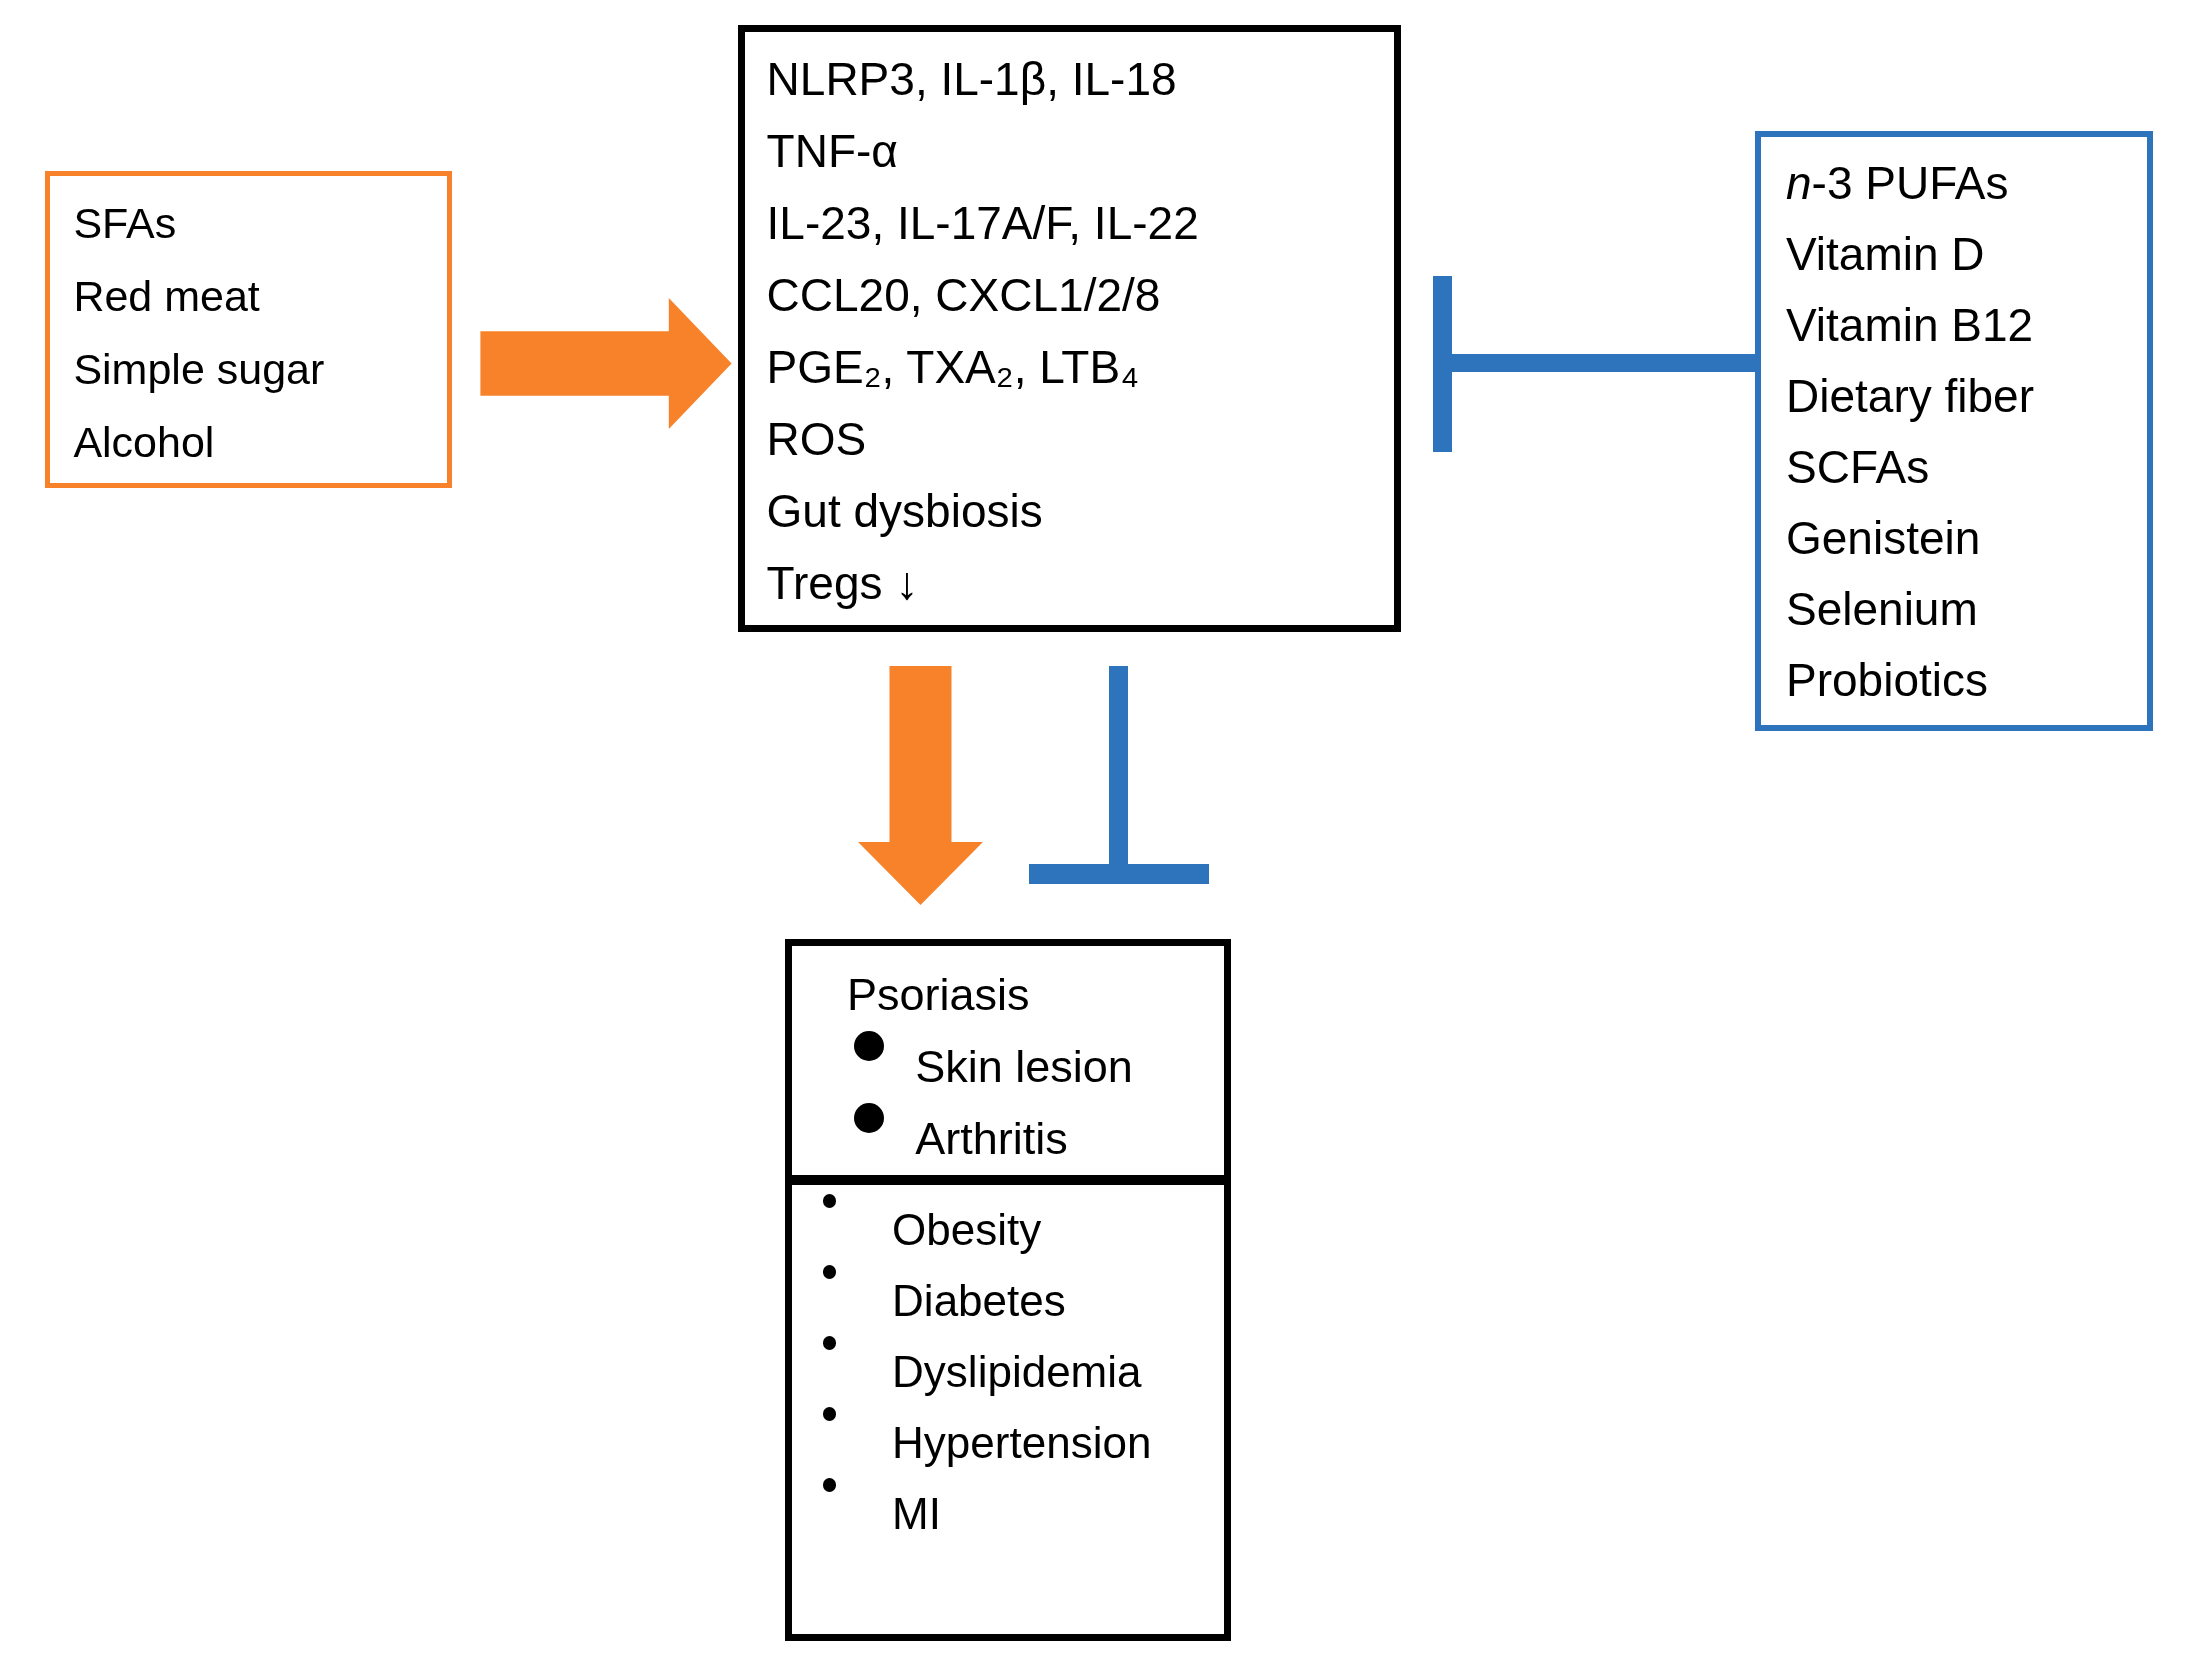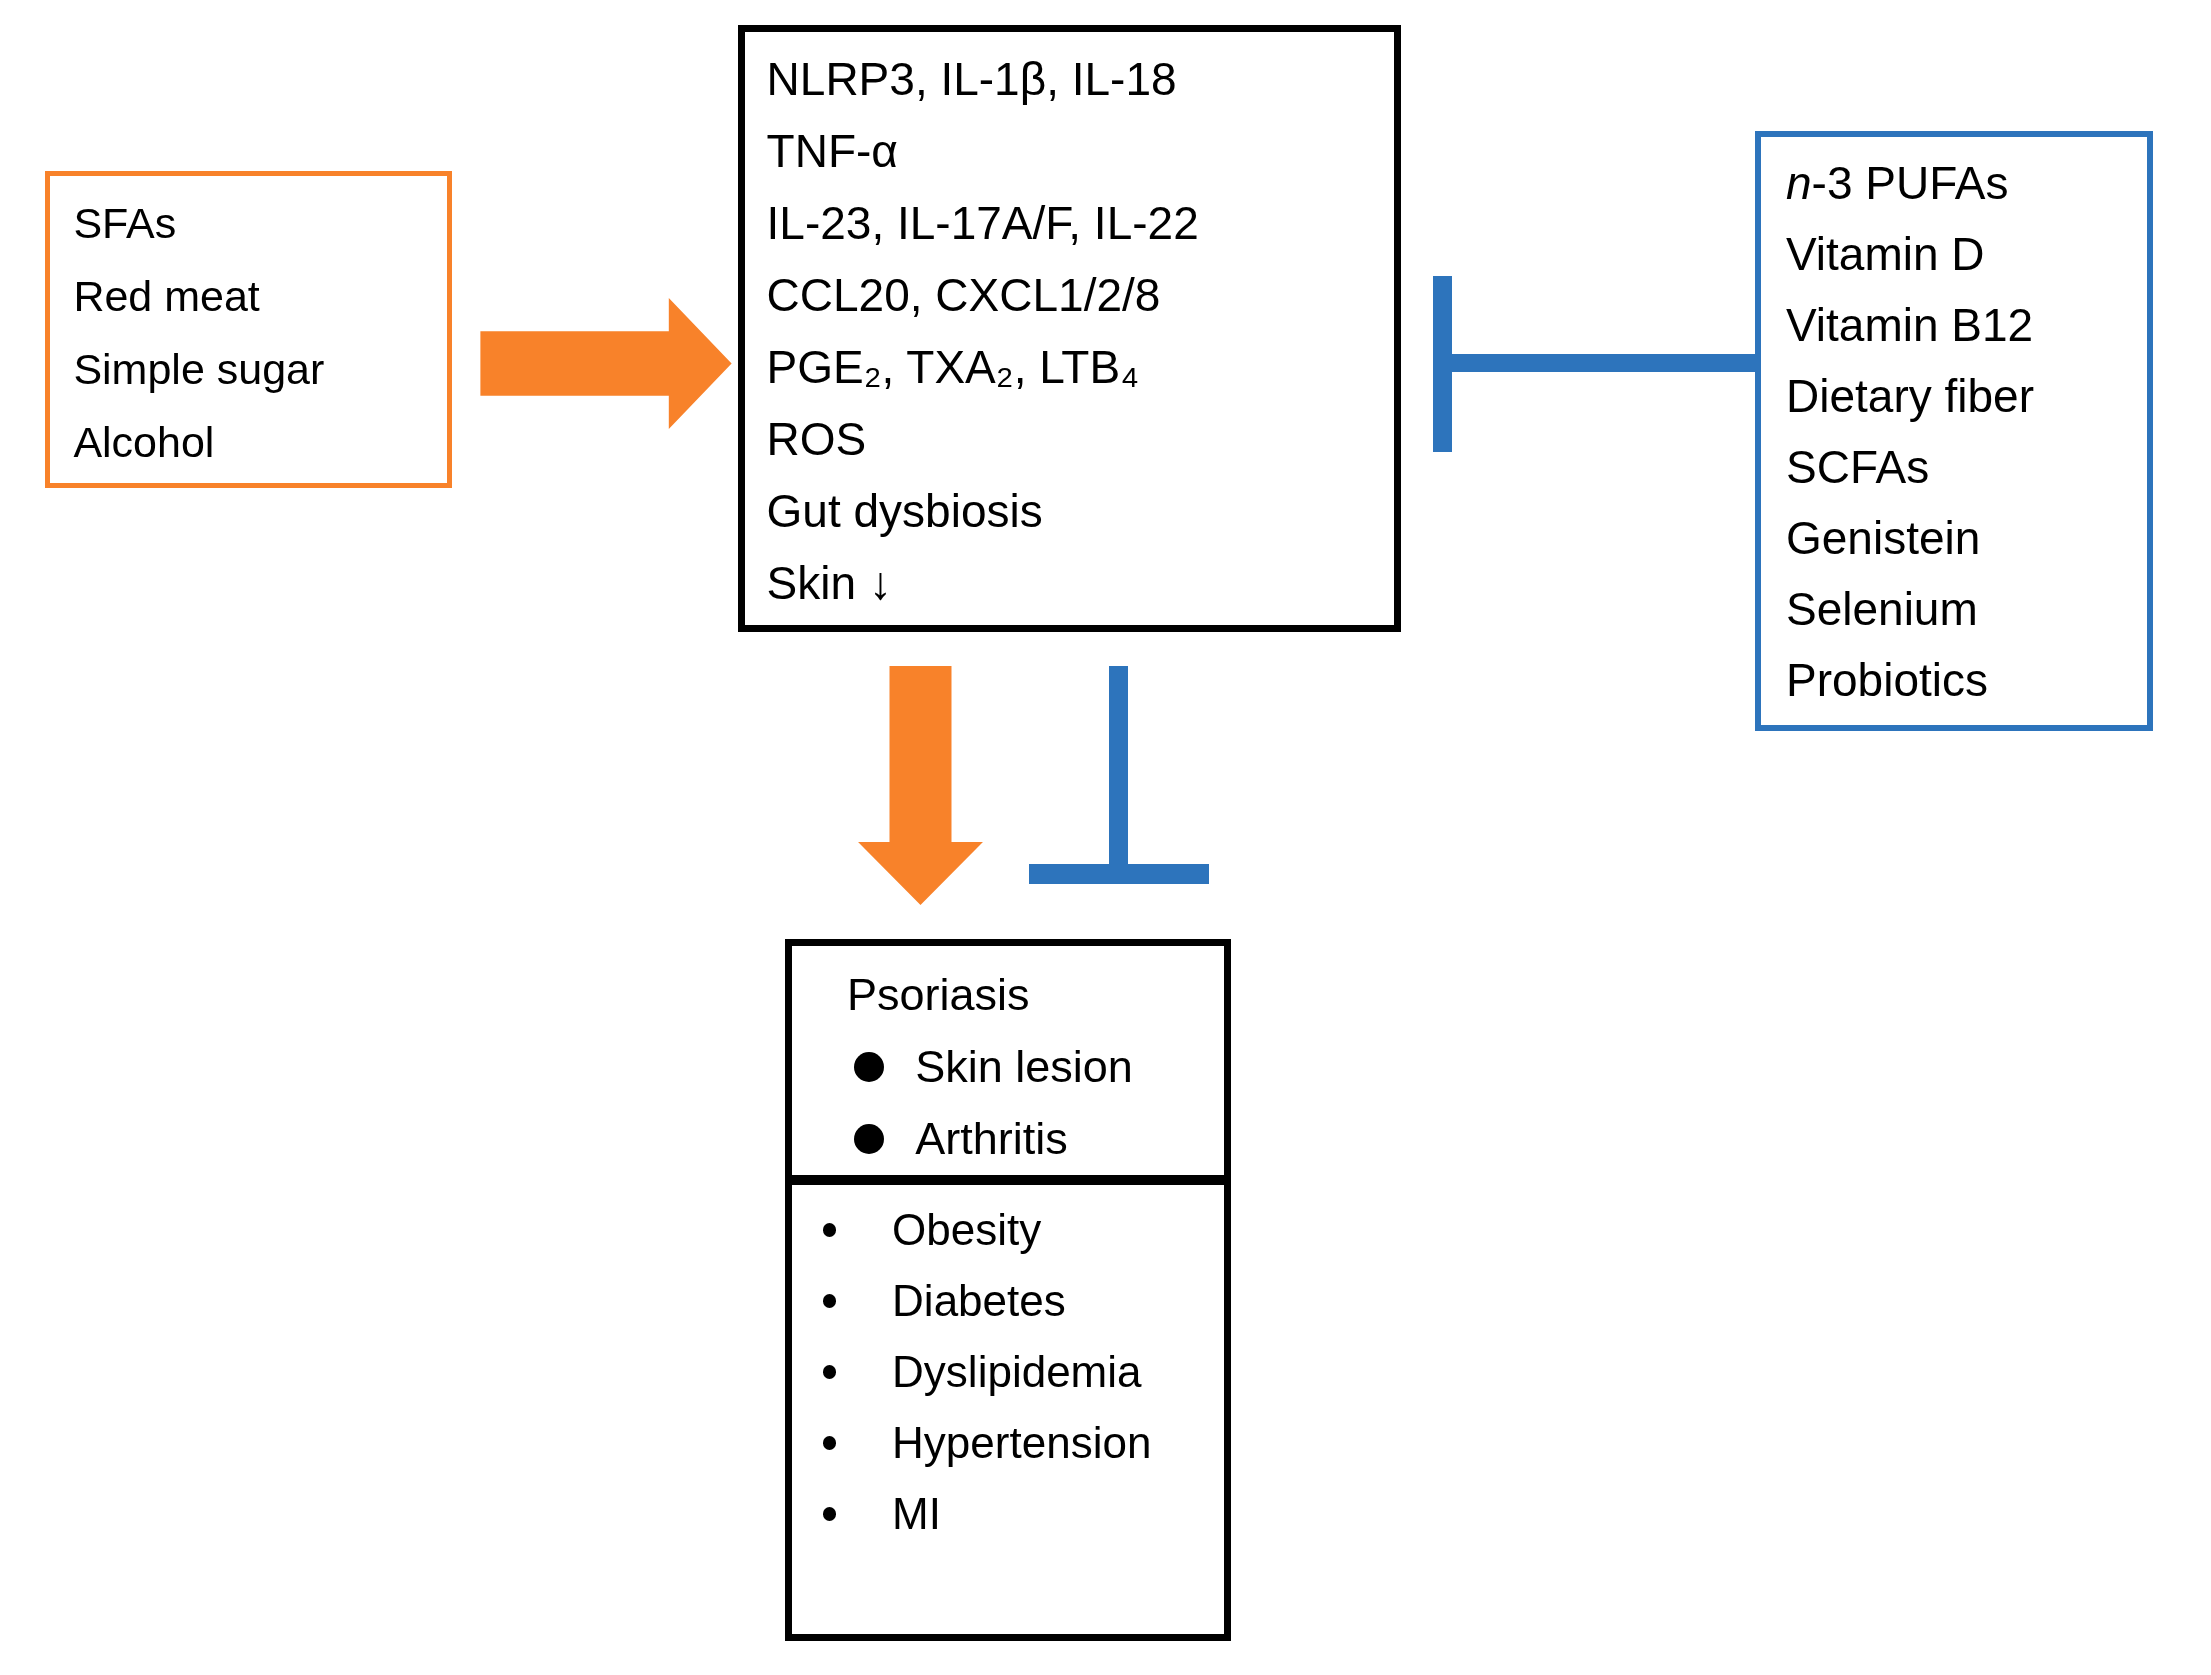--- a/index.html
+++ b/index.html
@@ -54,21 +54,21 @@
     left: 785px; top: 939px; width: 446px; height: 702px;
     border: 7.2px solid var(--ink);
     font-size: 45px;
   }
   #psoriasis-section { padding: 12.6px 0 0 18px; line-height: 72px; margin-left: 37px; }
   #section-divider {
     height: 10.8px; background: var(--ink); width: 100%;
   }
   #comorbidities-section { padding: 9px 8px 0 18px; line-height: 71px; font-size: 44px; }
 
-  .brow { display: flex; align-items: center; }
+  .brow { display: flex; }
   .bigdot {
     width: 30px; height: 30px; border-radius: 50%;
     background: var(--ink); flex: 0 0 auto; margin: 0 31px 0 7.2px;
   }
   .smalldot {
     width: 13.5px; height: 13.5px; border-radius: 50%;
     background: var(--ink); flex: 0 0 auto; margin: 0 56px 0 12.6px;
   }
 
   
@@ -93,21 +93,21 @@
   </svg>
 
   <div class="box" id="mediators-box">
     <div class="line">NLRP3, IL-1β, IL-18</div>
     <div class="line">TNF-α</div>
     <div class="line">IL-23, IL-17A/F, IL-22</div>
     <div class="line">CCL20, CXCL1/2/8</div>
     <div class="line">PGE₂, TXA₂, LTB₄</div>
     <div class="line">ROS</div>
     <div class="line">Gut dysbiosis</div>
-    <div class="line">Skin ↓</div>
+    <div class="line">Tregs ↓</div>
   </div>
 
   <div class="bluebar" style="left:1433px; top:276px; width:19px; height:176px;"></div>
   <div class="bluebar" style="left:1452px; top:354px; width:305px; height:18px;"></div>
 
   <div class="box" id="protective-box">
     <div class="line"><i>n</i><span>-3 PUFAs</span></div>
     <div class="line"><i></i><span>Vitamin D</span></div>
     <div class="line"><i></i><span>Vitamin B12</span></div>
     <div class="line"><i></i><span>Dietary fiber</span></div>

